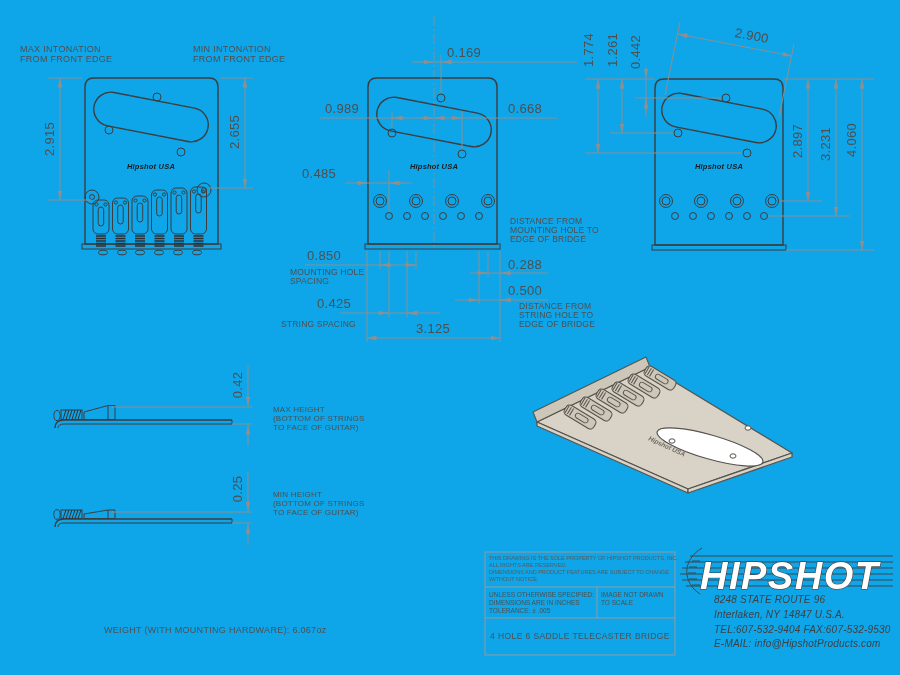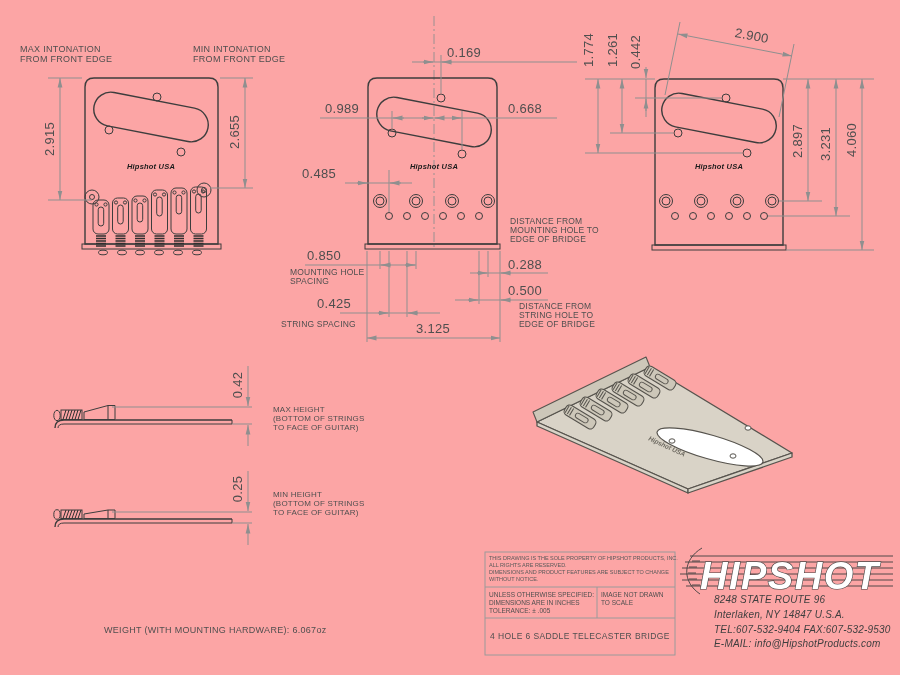--- a/index.html
+++ b/index.html
@@ -1,20 +1,20 @@
 <!DOCTYPE html>
 <html style="--outline: #3d3d3d; --dim_line: #8f8f8f; --text: #4f4f4f; --iso_body: #d9d3c7; --iso_shade: #cdc7b9; --iso_stroke: #57544e;"><head>
 <meta charset="utf-8">
 <style>
   :root{
     --outline:#3d3d3d; --dim_line:#8f8f8f; --text:#4f4f4f;
     --iso_body:#d9d3c7; --iso_shade:#cdc7b9; --iso_stroke:#57544e;
   }
   html,body{margin:0;padding:0;background:#fff;}
-  #stage{position:relative;width:900px;height:675px;background:#fca5a5;overflow:hidden;}
+  #stage{position:relative;width:900px;height:675px;background:#0ea5e9;overflow:hidden;}
   svg{position:absolute;left:0;top:0;}
   svg text{font-family:"Liberation Sans",sans-serif;}
   .ol{fill:none;stroke:var(--outline,#3d3d3d);stroke-width:1.4;}
   .ol2{fill:none;stroke:var(--outline,#3d3d3d);stroke-width:1;}
   .spring{fill:none;stroke:#2f2f2f;stroke-width:1.5;}
   .hatch{fill:none;stroke:#2f2f2f;stroke-width:1;}
   .dim{fill:none;stroke:var(--dim_line,#8f8f8f);stroke-width:1;}
   .cl{fill:none;stroke:var(--dim_line,#8f8f8f);stroke-width:0.9;stroke-dasharray:10 3 2 3;}
   .dtxt{fill:var(--text,#4f4f4f);font-size:13px;letter-spacing:.3px;}
   .ltxt{fill:var(--text,#4f4f4f);font-size:8.5px;letter-spacing:.2px;}

